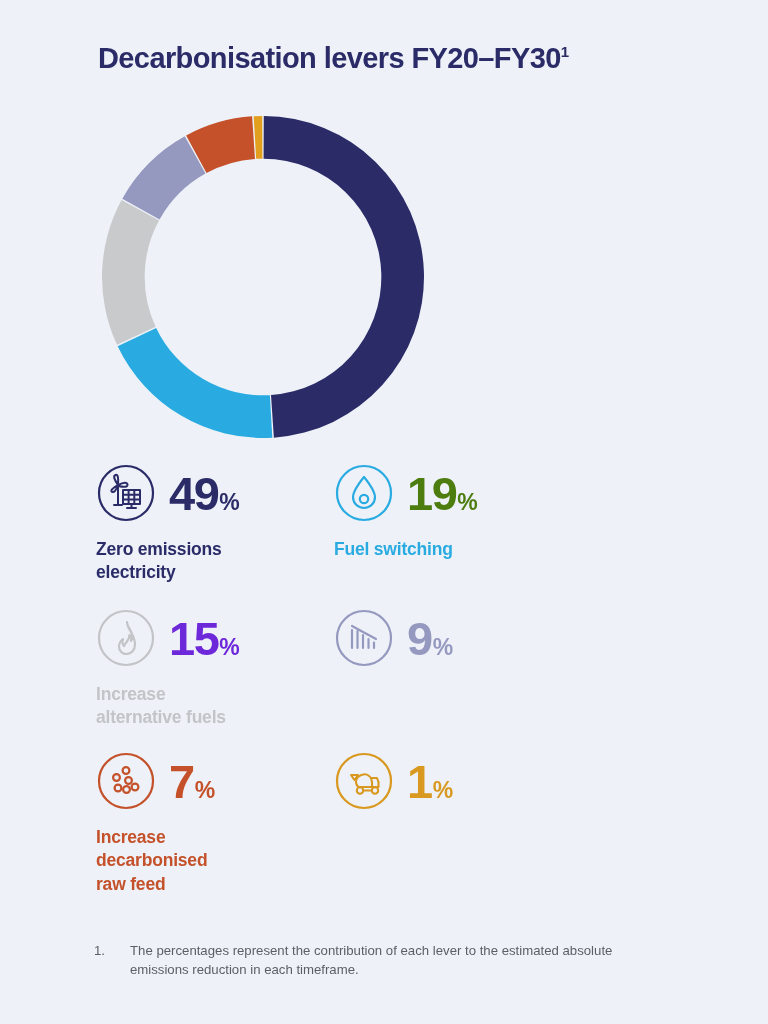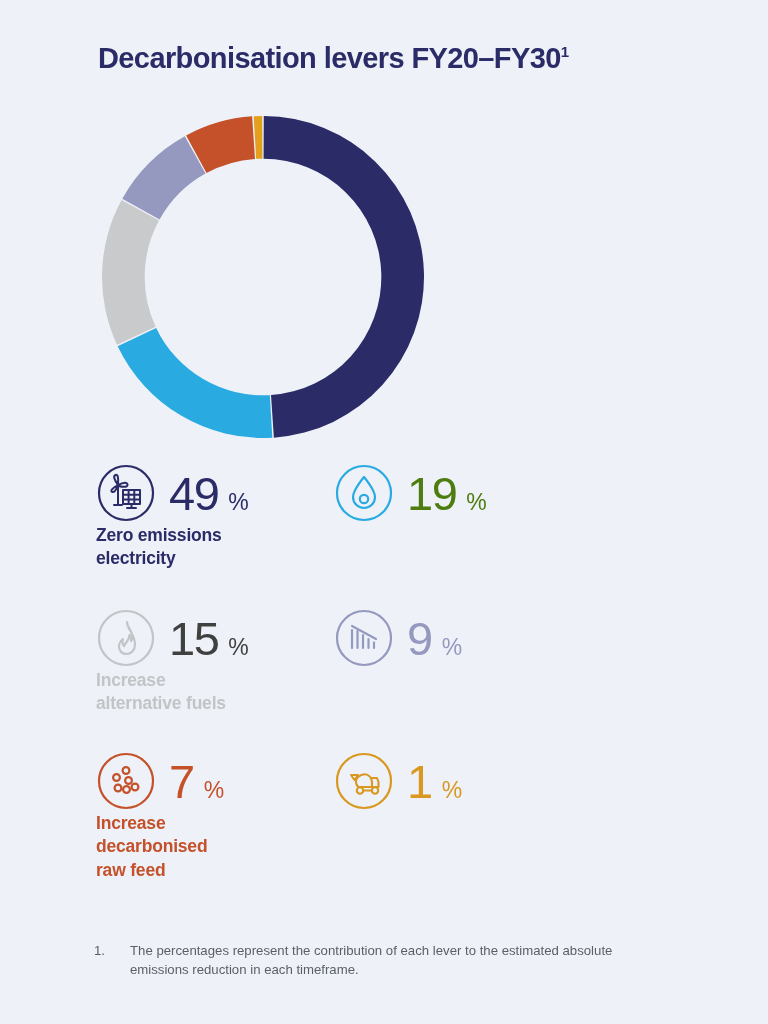--- a/index.html
+++ b/index.html
@@ -82,35 +82,34 @@
   }
   .icon-circle {
     width: 60px;
     height: 60px;
     flex: 0 0 60px;
     display: block;
   }
   .value {
     margin-left: 13px;
     font-size: 47px;
-    font-weight: normal;
+    font-weight: bold;
     line-height: 1;
     letter-spacing: -1.5px;
     white-space: nowrap;
     display: flex;
     align-items: baseline;
-    gap: 9px;
   }
   .value .pct {
     font-size: 23px;
     letter-spacing: -0.5px;
     margin-left: 1px;
   }
   .label {
-    margin-top: 0;
+    margin-top: 14px;
     font-size: 17.5px;
     font-weight: bold;
     line-height: 1.33;
     letter-spacing: -0.2px;
     white-space: pre-line;
   }
 
   
   .footnote {
     position: absolute;
@@ -185,32 +184,33 @@
           <svg class="icon-circle" viewBox="0 0 60 60">
             <circle cx="30" cy="30" r="27" fill="none" stroke="#29abe2" stroke-width="2.2"></circle>
             <path d="M30 14 C30 14 19 27 19 34 C19 40.2 23.9 45 30 45 C36.1 45 41 40.2 41 34 C41 27 30 14 30 14 Z" fill="none" stroke="#29abe2" stroke-width="2.2" stroke-linejoin="round"></path>
             <circle cx="30" cy="36" r="4.2" fill="none" stroke="#29abe2" stroke-width="2.2"></circle>
           </svg>
           <div class="value" style="color:#4d7c0f">
             <span>19</span>
               <span class="pct">%</span>
           </div>
         </div>
+        <div class="label" style="color:#29abe2">Fuel switching</div>
       </div>
     </div>
 
     <div class="legend-row r2">
 
       <div class="legend-cell">
         <div class="cell-top">
           <svg class="icon-circle" viewBox="0 0 60 60">
             <circle cx="30" cy="30" r="27" fill="none" stroke="#c3c4c7" stroke-width="2.2"></circle>
             <path d="M31 14 C31 19 35 21 36 26.5 C36.8 31 35 33 35 33 C35 33 36 29 33.5 27 C33.5 33 29.5 34 28 38 C25.5 35 27 31 27 31 C24.5 33 23 36 23 38.5 C23 43.4 26.8 46 30.5 46 C35.4 46 39 42 39 36.5 C39 26 31 21.5 31 14 Z" fill="none" stroke="#c3c4c7" stroke-width="2.2" stroke-linejoin="round"></path>
           </svg>
-          <div class="value" style="color:#404040">
+          <div class="value" style="color:#6d28d9">
             <span>15</span>
               <span class="pct">%</span>
           </div>
         </div>
         <div class="label" style="color:#c3c4c7">Increase
 alternative fuels</div>
       </div>
 
       <div class="legend-cell col2">
         <div class="cell-top">

